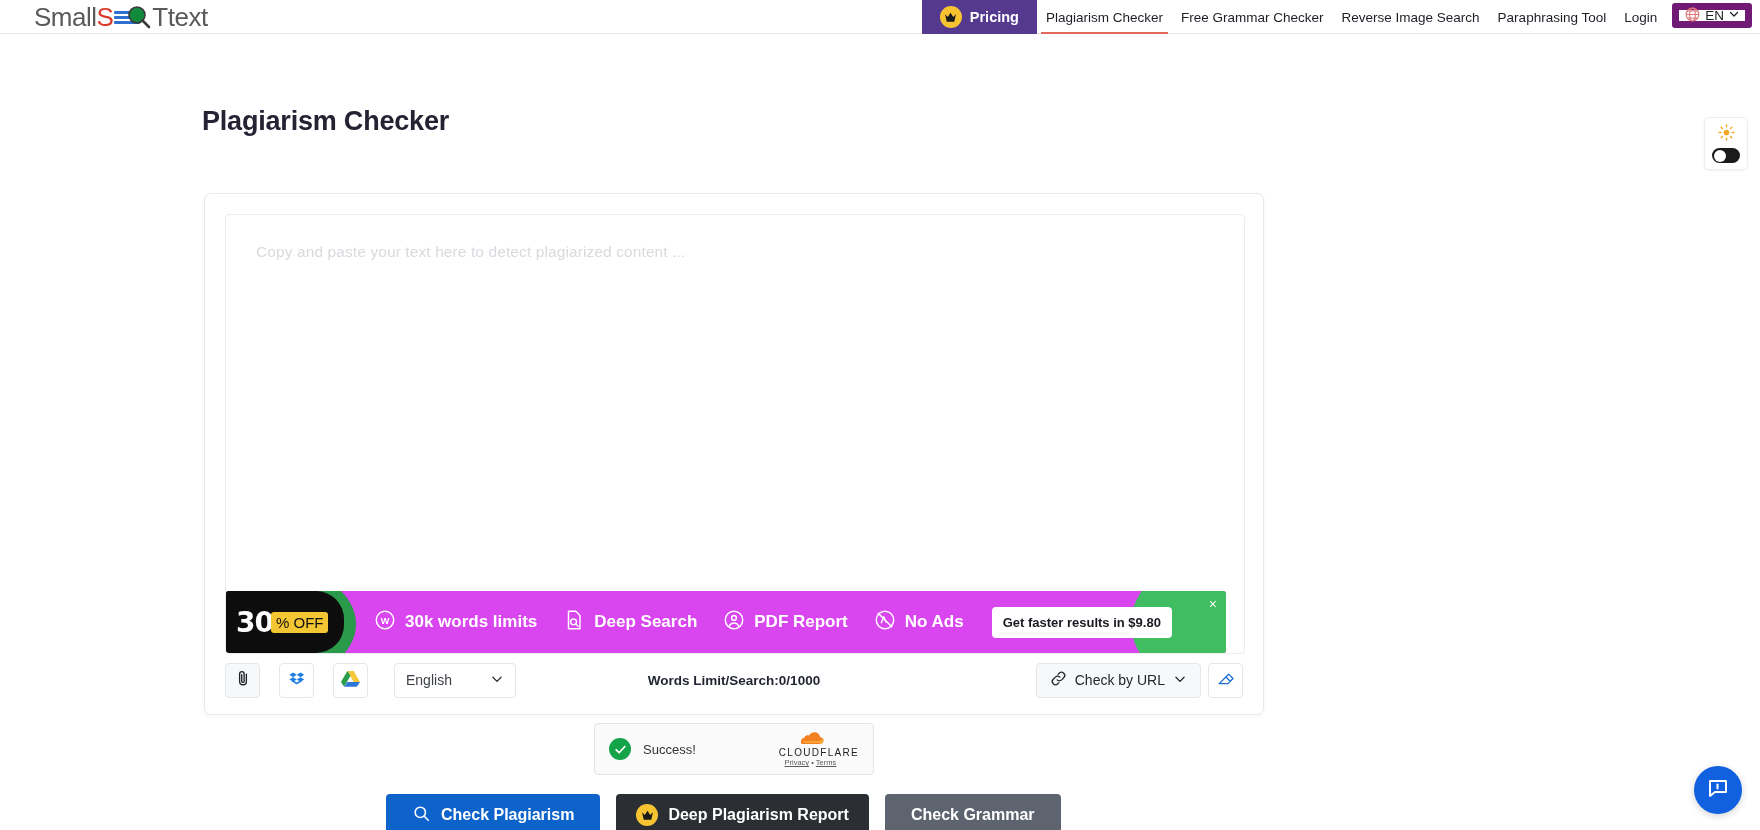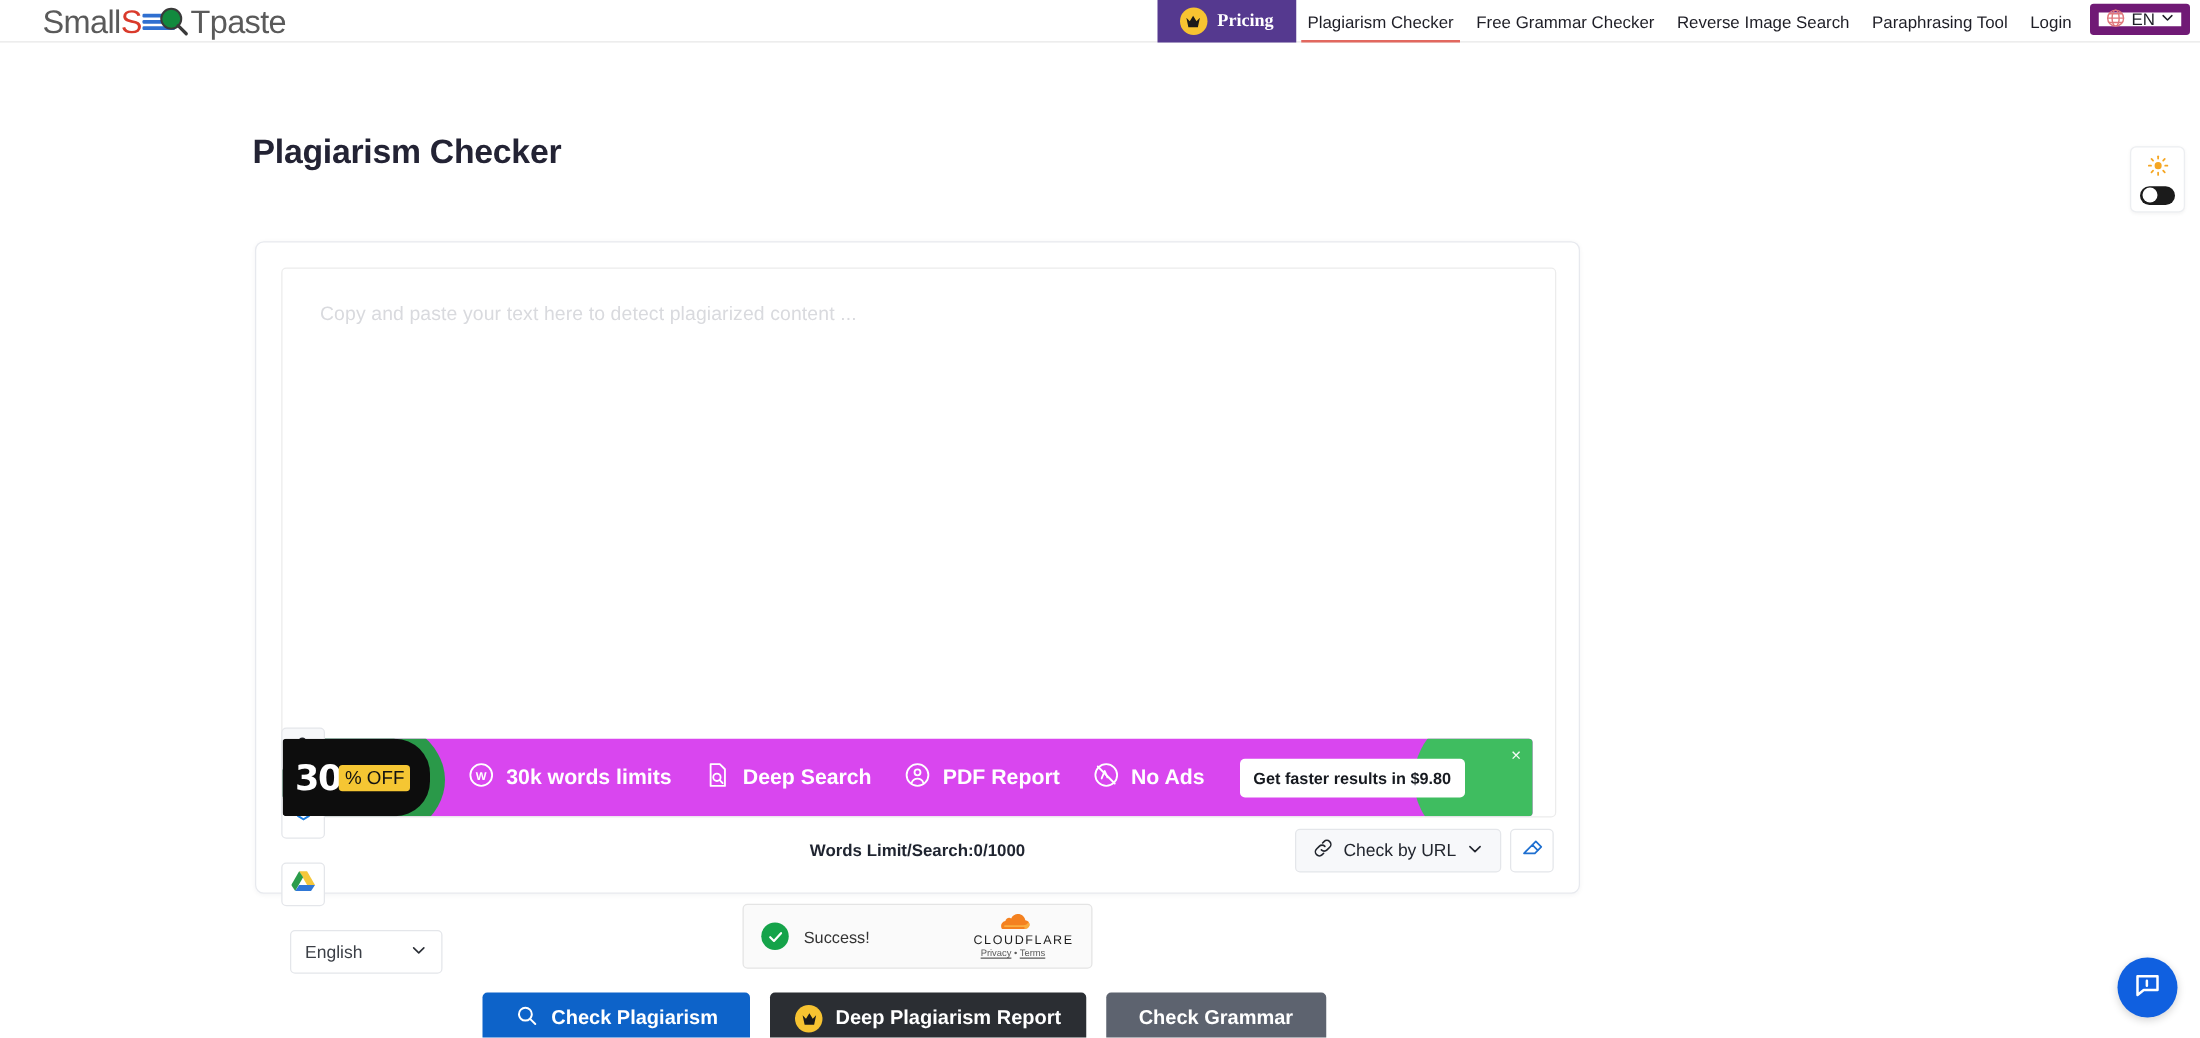--- a/index.html
+++ b/index.html
@@ -65,21 +65,20 @@
   .nav-pricing {
     background: #55398f;
     color: #fff;
     display: flex;
     align-items: center;
     gap: 8px;
     padding: 0 18px;
     font-size: 14.5px;
     font-weight: 700;
     cursor: pointer;
-    font-family: Liberation Serif, serif;
   }
   .crown-badge {
     width: 22px; height: 22px;
     border-radius: 50%;
     background: #f7c331;
     display: flex; align-items: center; justify-content: center;
   }
   .nav-item {
     display: flex; align-items: center;
     padding: 0 9px;
@@ -262,21 +261,21 @@
   }
 
   
   .toolbar {
     position: absolute;
     left: 20px; right: 20px; bottom: 14px;
     height: 40px;
     display: flex;
     align-items: center;
   }
-  .tool-left { display: flex; align-items: flex-start; gap: 19px; flex-direction: column; }
+  .tool-left { display: flex; align-items: flex-end; gap: 19px; }
   .sq-btn {
     width: 35px; height: 35px;
     border: 1px solid #e4e6ea;
     border-radius: 4px;
     background: #fff;
     display: flex; align-items: center; justify-content: center;
     cursor: pointer;
   }
   .sq-btn.shade { background: #f7f8fa; }
   .lang-select {
@@ -392,21 +391,21 @@
           <i></i>
           <i></i>
         </span>
       <span class="logo-glass">
         <svg width="24" height="24" viewBox="0 0 24 24">
           <circle cx="10" cy="10" r="8" fill="#128a3e" stroke="#3a3a3a" stroke-width="1.6"></circle>
           <line x1="15.5" y1="15.5" x2="22" y2="22" stroke="#3a3a3a" stroke-width="2.6" stroke-linecap="round"></line>
         </svg>
       </span>
         <span>T</span>
-        <span>paste</span>
+        <span>text</span>
     </span>
   </div>
 
   <div class="nav">
     <div class="nav-pricing">
       <span class="crown-badge">
         <svg width="13" height="11" viewBox="0 0 24 20">
             <path d="M2 4l5 5 5-8 5 8 5-5-3 14H5L2 4z" fill="#1a1a1a"></path>
           </svg>
       </span>

